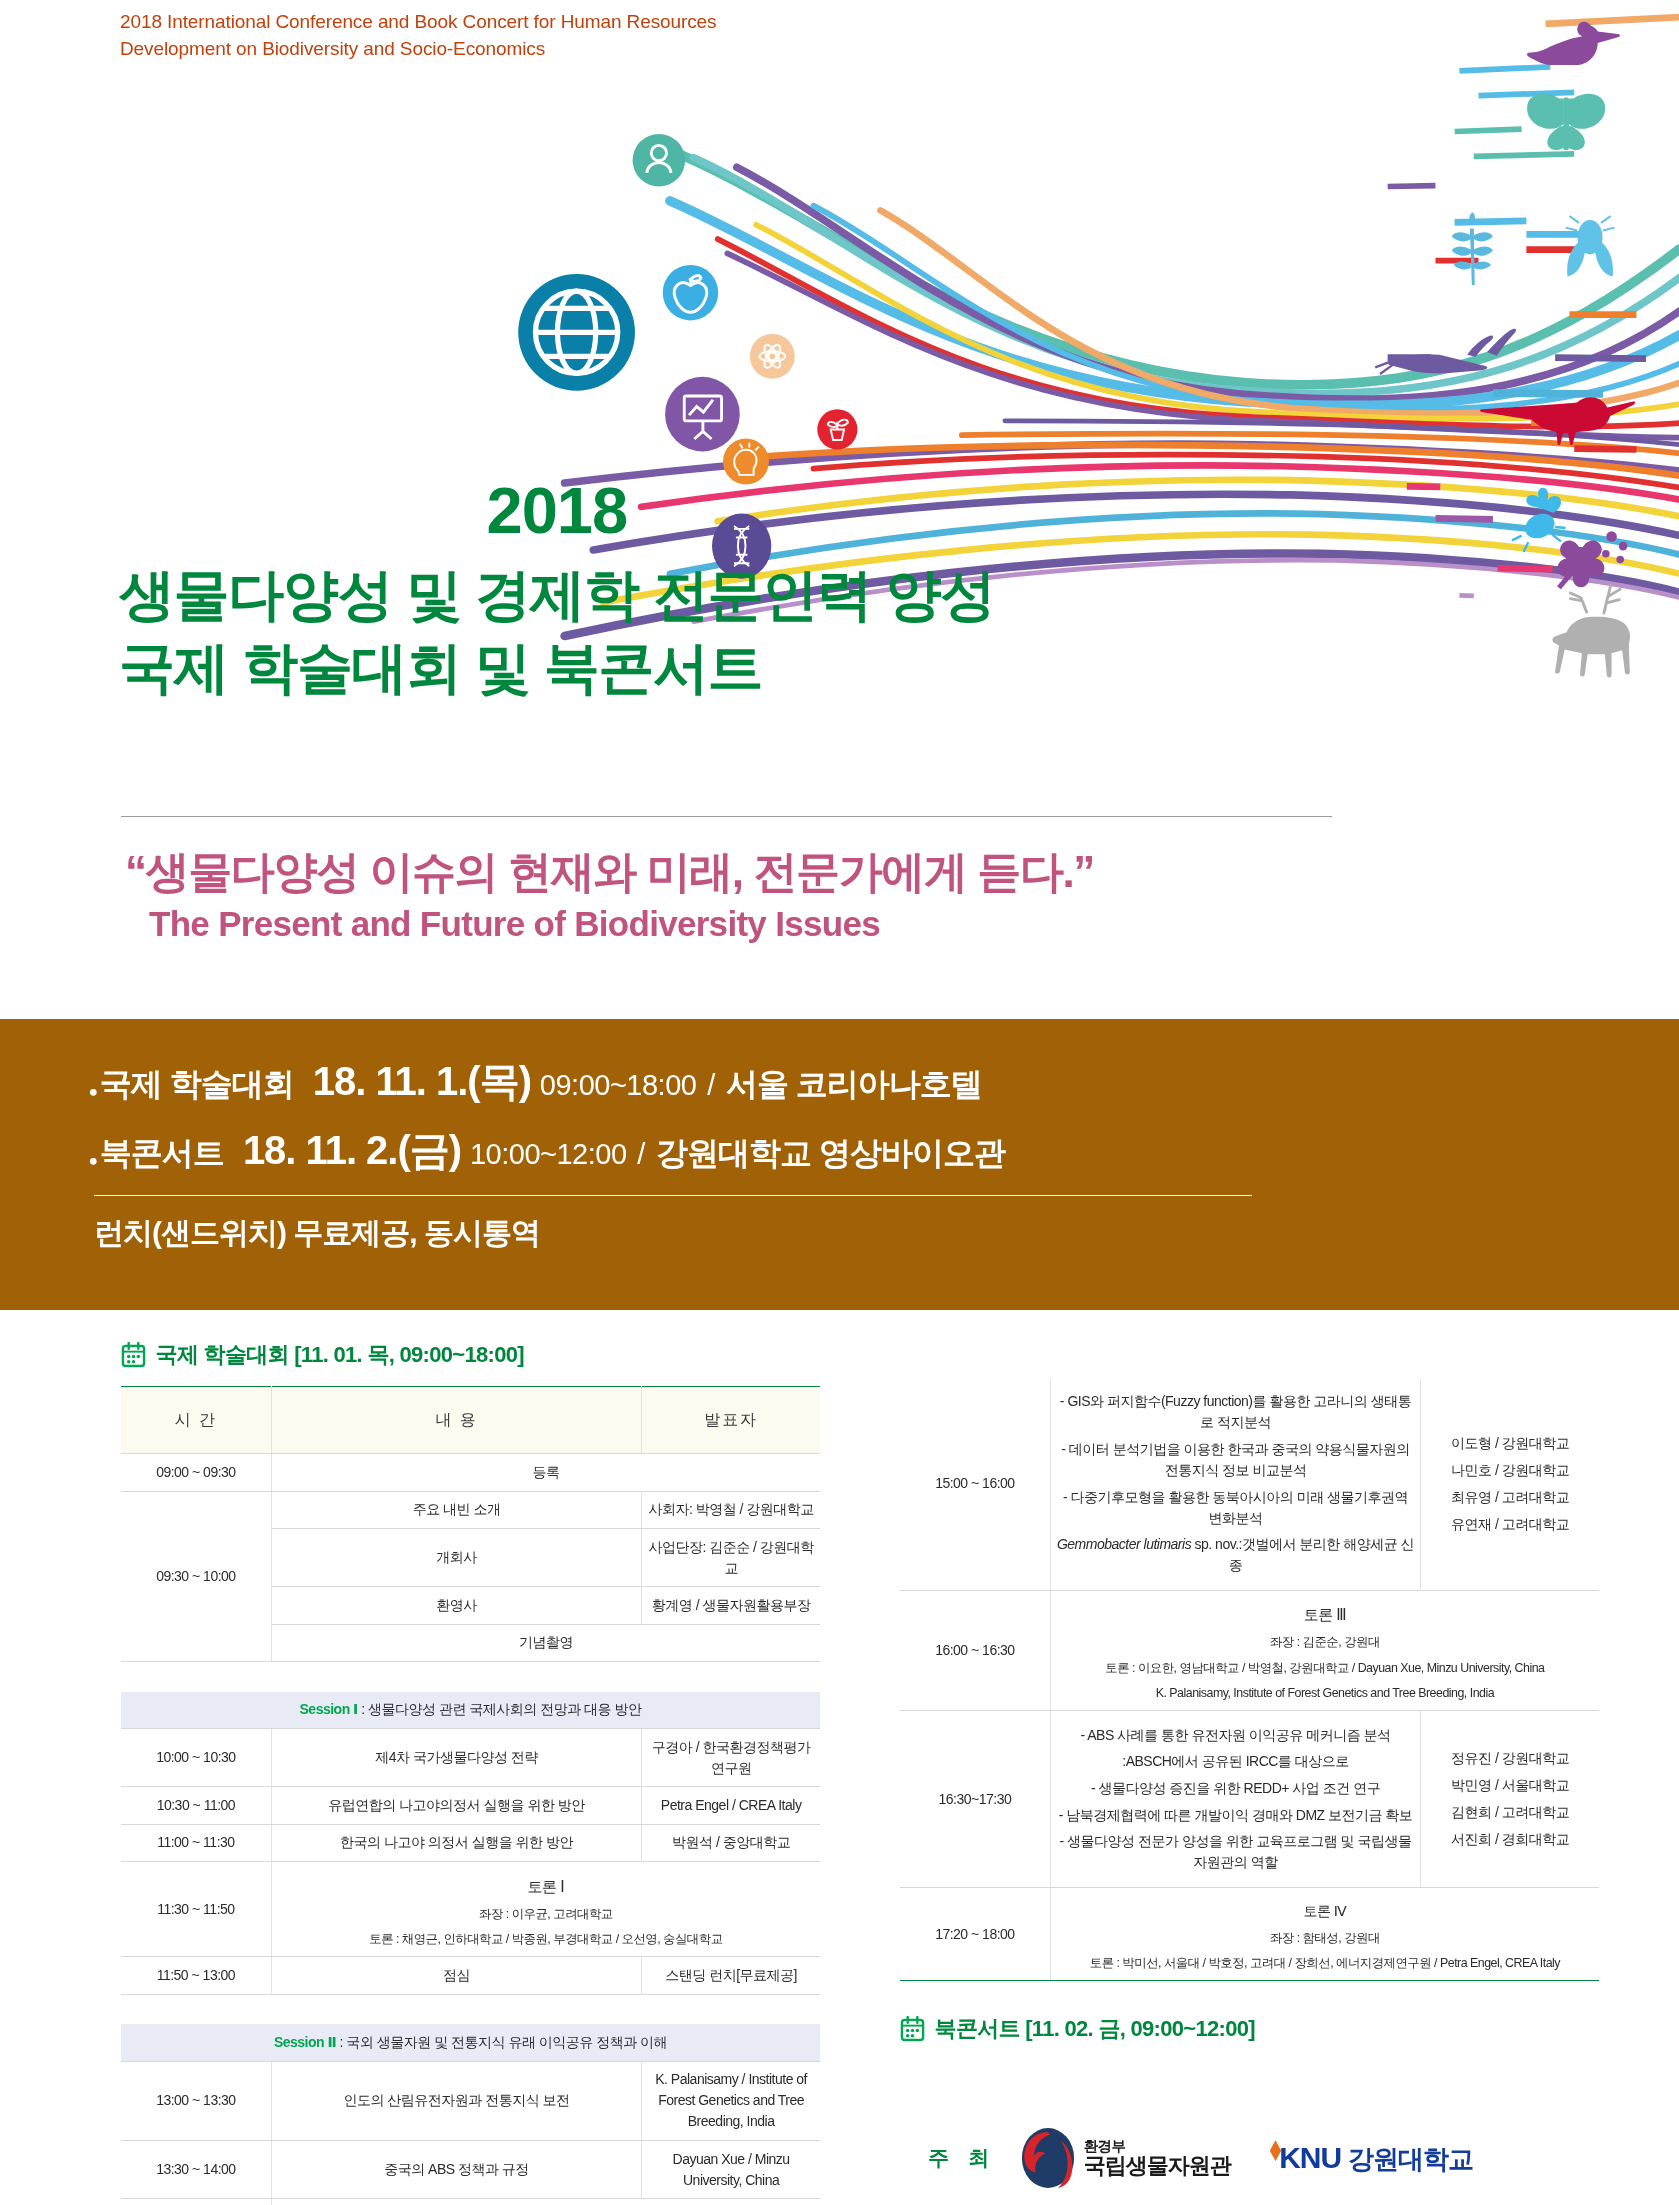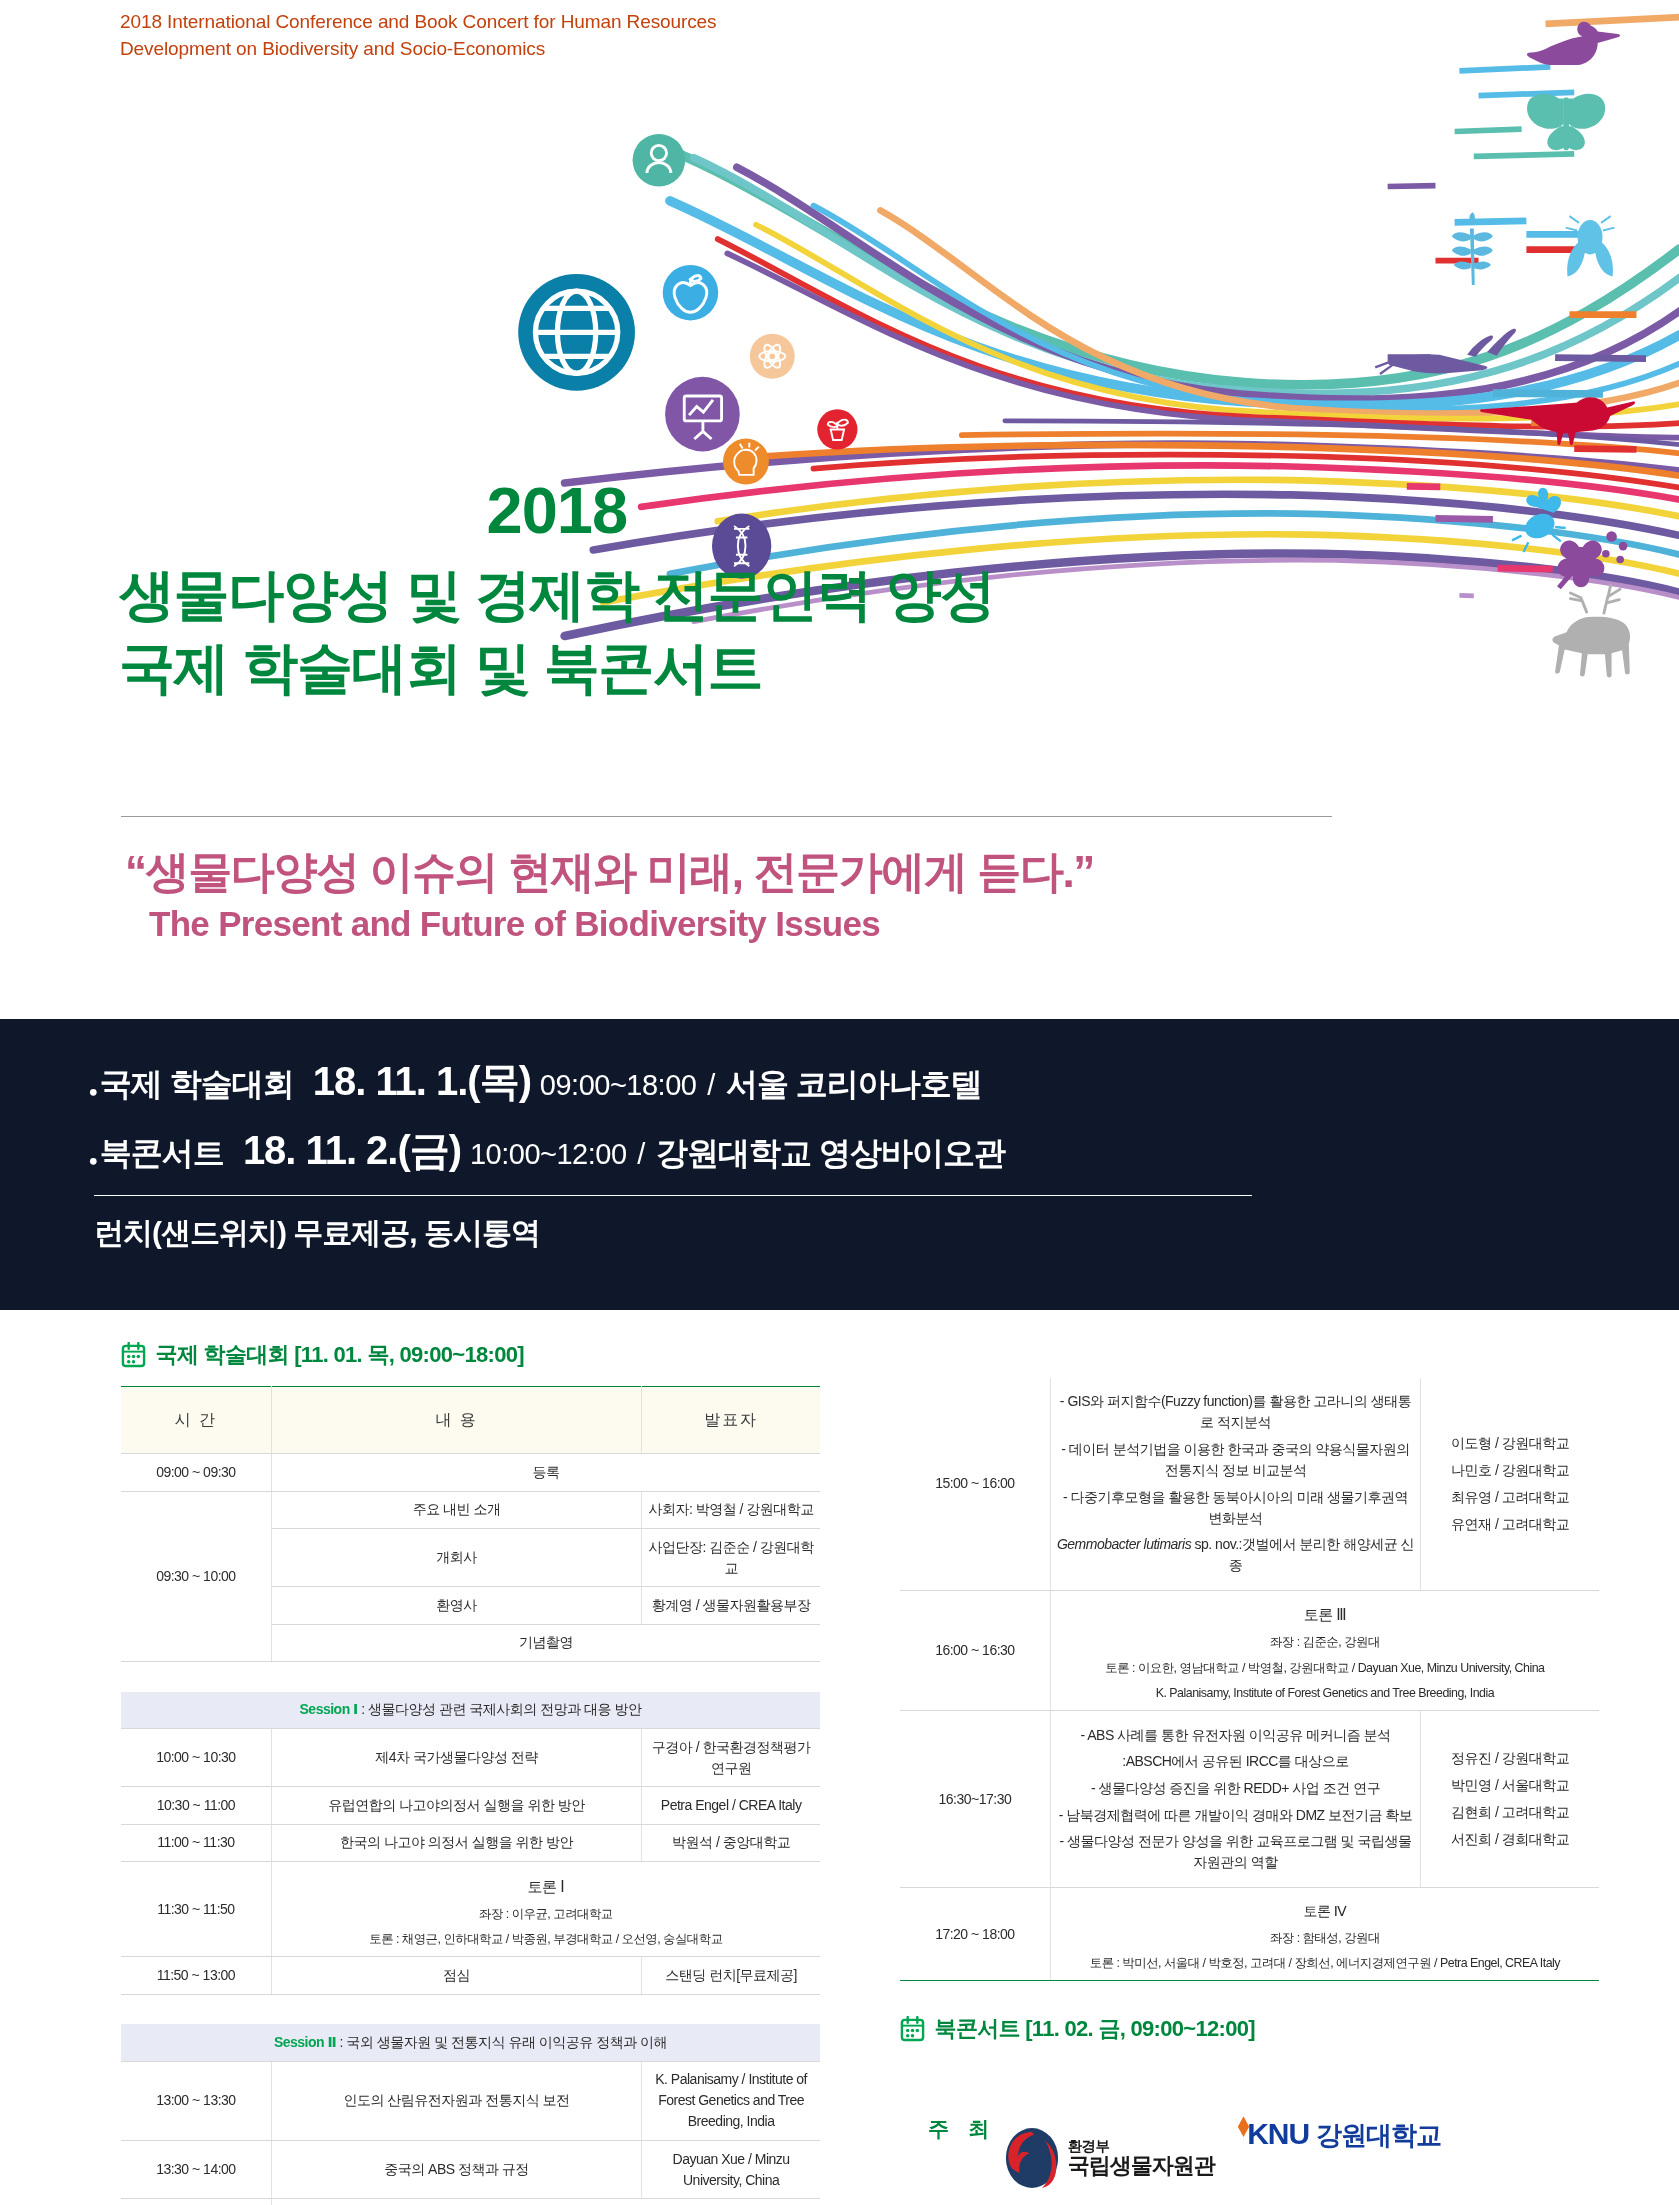--- a/index.html
+++ b/index.html
@@ -45,21 +45,21 @@
   }
   .equote {
     margin-top:7.7px; margin-left:24px;
     font-size:35px; font-weight:600; color:#C1537F; letter-spacing:-0.7px;
     white-space:nowrap;
   }
 
   
   .band {
     position:absolute; left:0; top:1019px; width:1680px; height:291px;
-    background:#0f172a; color:#ffffff; z-index:4;
+    background:#a16207; color:#ffffff; z-index:4;
   }
   .band-line { position:absolute; white-space:nowrap; }
   .bl1 { left:89px; top:35px; }
   .bl2 { left:89px; top:104px; }
   .dot { display:inline-block; vertical-align:middle; }
   .t-label { font-size:32px; font-weight:600; letter-spacing:-1px; }
   .t-date  { font-size:40px; font-weight:700; letter-spacing:-1px; }
   .t-time  { font-size:29px; font-weight:500; letter-spacing:-0.5px; }
   .t-slash { font-size:29px; font-weight:500; padding:0 8.6px; }
   .t-place { font-size:32px; font-weight:600; letter-spacing:-1px; }
@@ -102,21 +102,21 @@
 
   .sub { display:block; font-size:12.4px; margin-top:6.7px; letter-spacing:-0.5px; }
   .itm { display:block; margin:5.7px 0; letter-spacing:-0.5px; }
   .spk-list span { display:block; margin:6px 0; }
   .ital { font-style:italic; }
   .spacer td { border:none !important; height:30px; background:#fff; }
 
   
   .footer {
     position:absolute; left:928px; top:2115px; width:670px; height:86px;
-    display:flex; gap:8px; z-index:6;
+    display:flex; align-items:center; gap:24px; z-index:6;
   }
   .host-label { font-size:21px; font-weight:700; color:#00873E; letter-spacing:6.7px; white-space:nowrap; }
   .logo-nibr { display:flex; align-items:center; gap:7.7px; }
   .nibr-text { line-height:1.05; }
   .nibr-small { font-size:14.4px; font-weight:700; color:#1a1a1a; letter-spacing:-0.5px; }
   .nibr-big   { font-size:22px; font-weight:700; color:#1a1a1a; letter-spacing:-1px; }
   .logo-knu { display:flex; align-items:baseline; gap:6.7px; }
   .knu-mark { font-size:30px; font-weight:700; color:#123C9B; letter-spacing:-1px; }
   .knu-name { font-size:26px; font-weight:700; color:#123C9B; letter-spacing:-1px; }
 </style>

